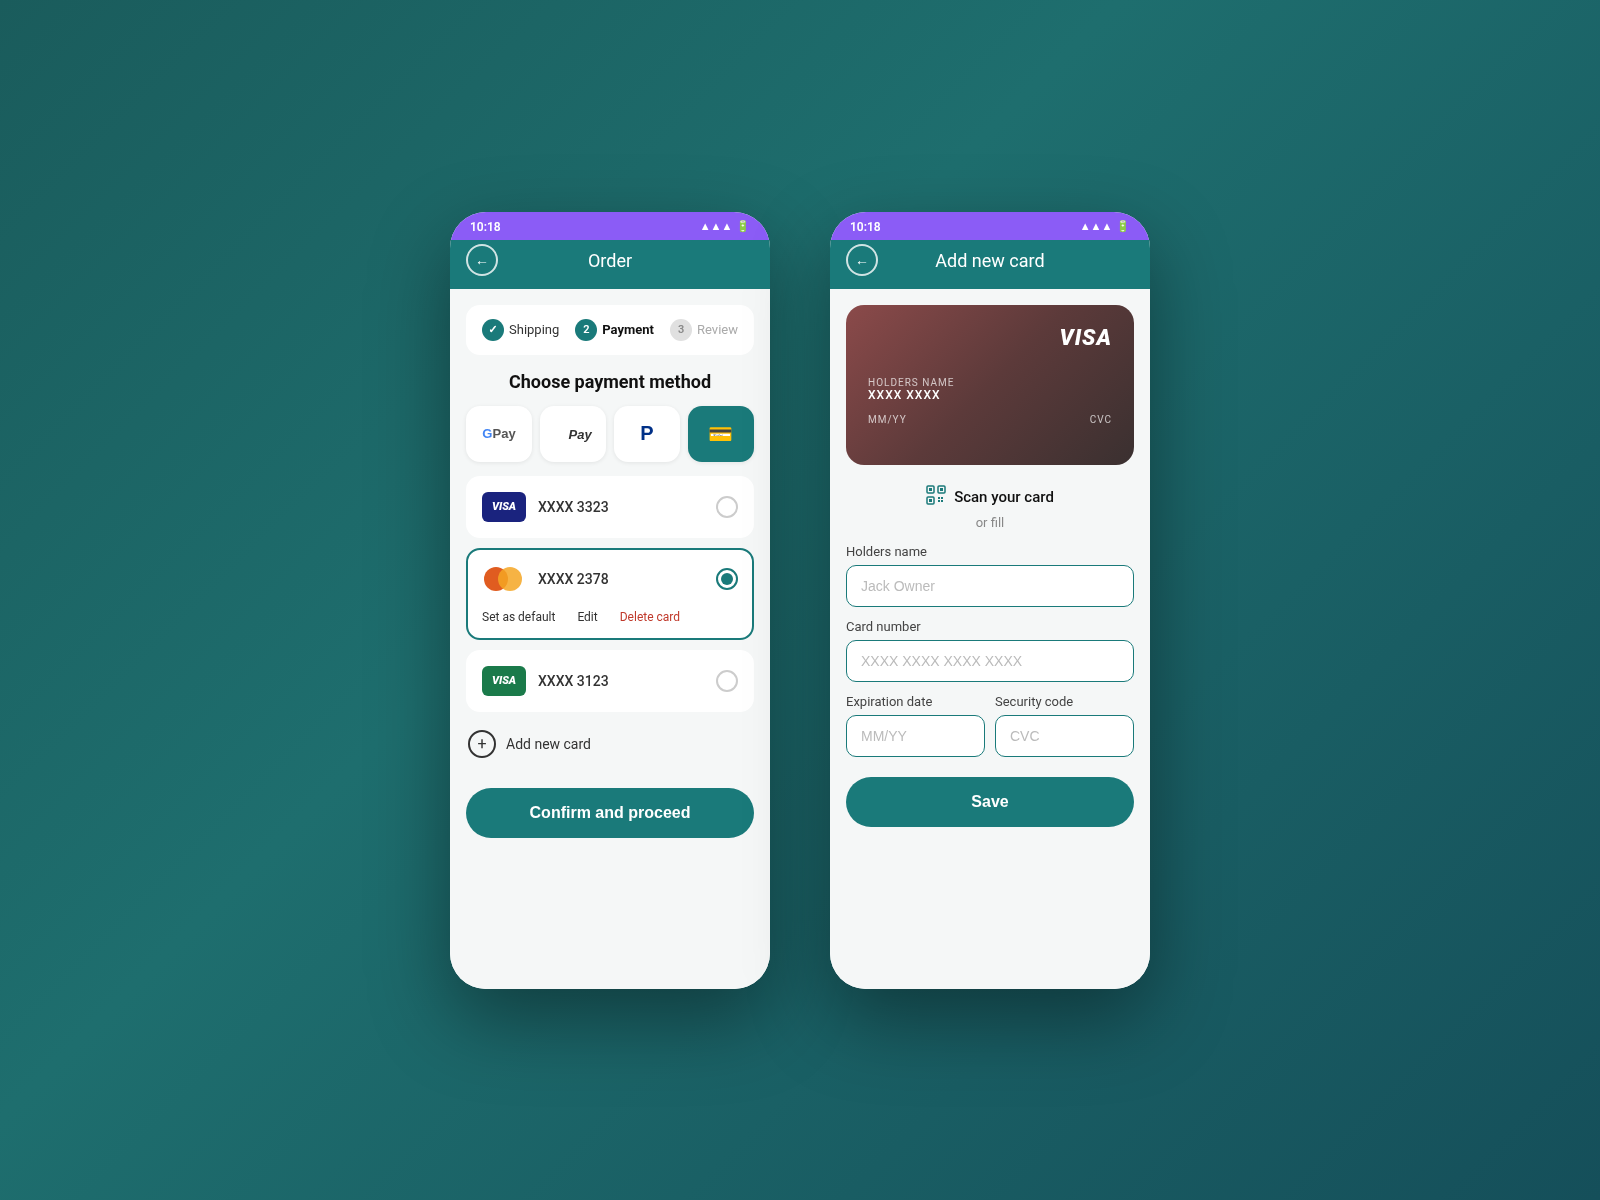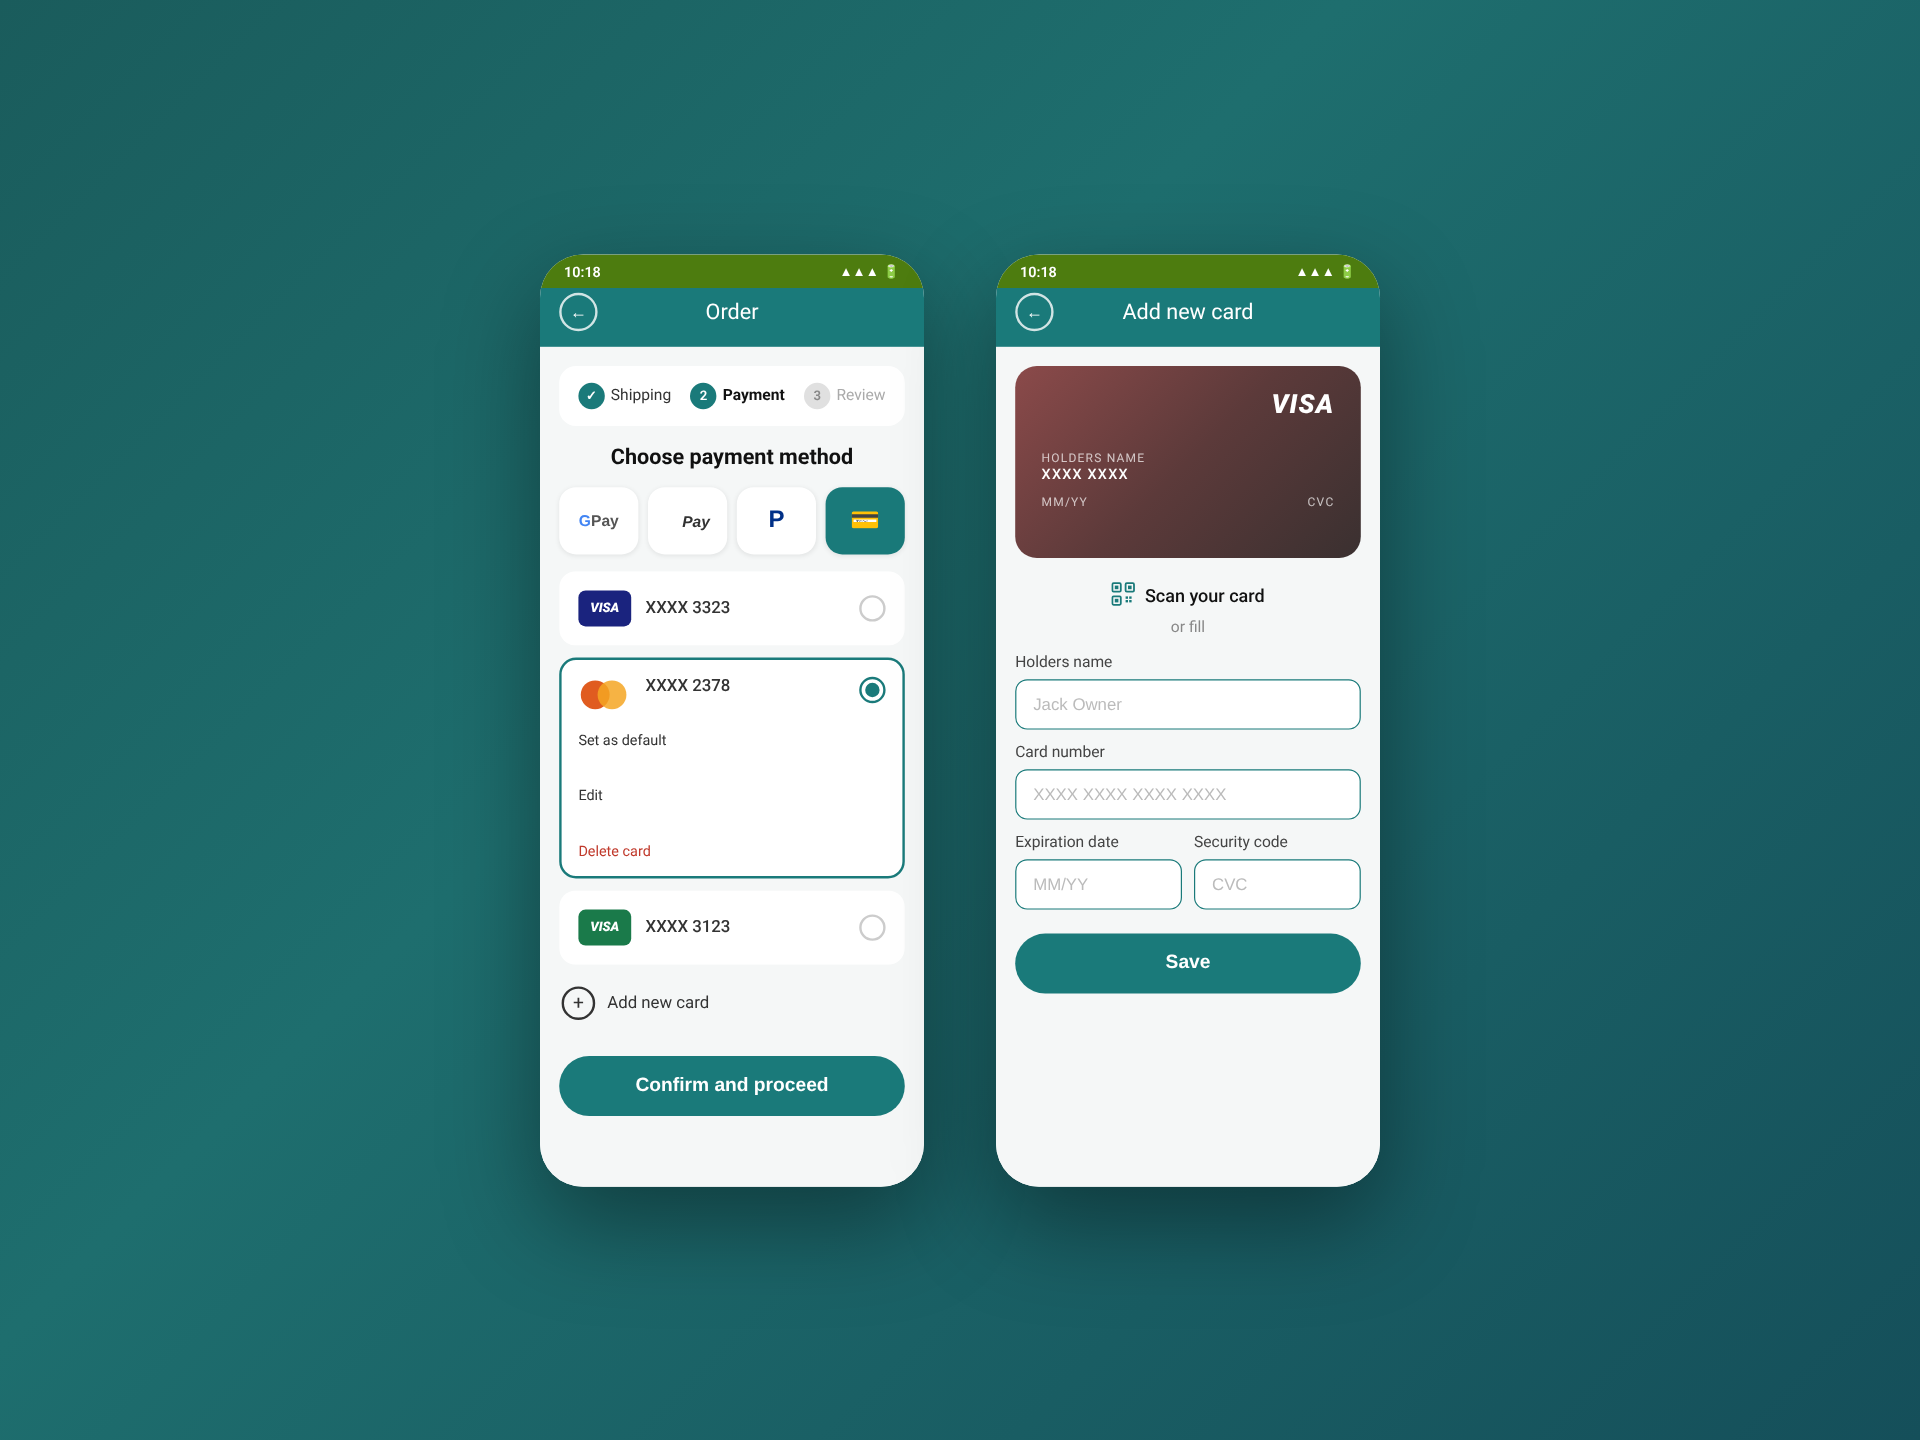--- a/index.html
+++ b/index.html
@@ -19,21 +19,21 @@
     .phone {
       width: 320px;
       background: #fff;
       border-radius: 36px;
       overflow: hidden;
       box-shadow: 0 30px 80px rgba(0,0,0,0.4);
     }
 
     
     .status-bar {
-      background: #4d7c0f;
+      background: #8b5cf6;
       display: flex;
       justify-content: space-between;
       align-items: center;
       padding: 8px 20px 6px;
       color: #fff;
       font-size: 12px;
       font-weight: 600;
     }
     .status-icons {
       display: flex;
@@ -225,24 +225,23 @@
     .radio-btn.checked::after {
       content: '';
       width: 12px;
       height: 12px;
       border-radius: 50%;
       background: #1a7a7a;
     }
     .card-actions {
       width: 100%;
       display: flex;
-      gap: 32px;
+      gap: 22px;
       padding: 4px 0 0 0;
       font-size: 12px;
-      flex-direction: column;
     }
     .card-action-set { color: #333; cursor: pointer; }
     .card-action-edit { color: #333; cursor: pointer; }
     .card-action-delete { color: #c0392b; cursor: pointer; }
 
     
     .add-card-btn {
       display: flex;
       align-items: center;
       gap: 10px;
@@ -490,21 +489,21 @@
 
       <div class="card-item">
         <div class="card-logo visa-dark">
           <span style="font-size:11px;font-style:italic;font-weight:900;">VISA</span>
         </div>
         <span class="card-number">XXXX 3323</span>
         <div class="radio-btn"></div>
       </div>
 
       <div class="card-item selected-expanded" style="border:2px solid #1a7a7a;border-radius:14px;background:#fff;padding:14px;">
-        <div style="display:flex;align-items:flex-start;gap:12px;width:100%;">
+        <div style="display:flex;align-items:center;gap:12px;width:100%;">
           <div class="mc-wrap">
             <div class="mc-c1"></div>
             <div class="mc-c2"></div>
           </div>
           <span class="card-number">XXXX 2378</span>
           <div class="radio-btn checked"></div>
         </div>
         <div class="card-actions">
           <span class="card-action-set">Set as default</span>
           <span class="card-action-edit">Edit</span>

